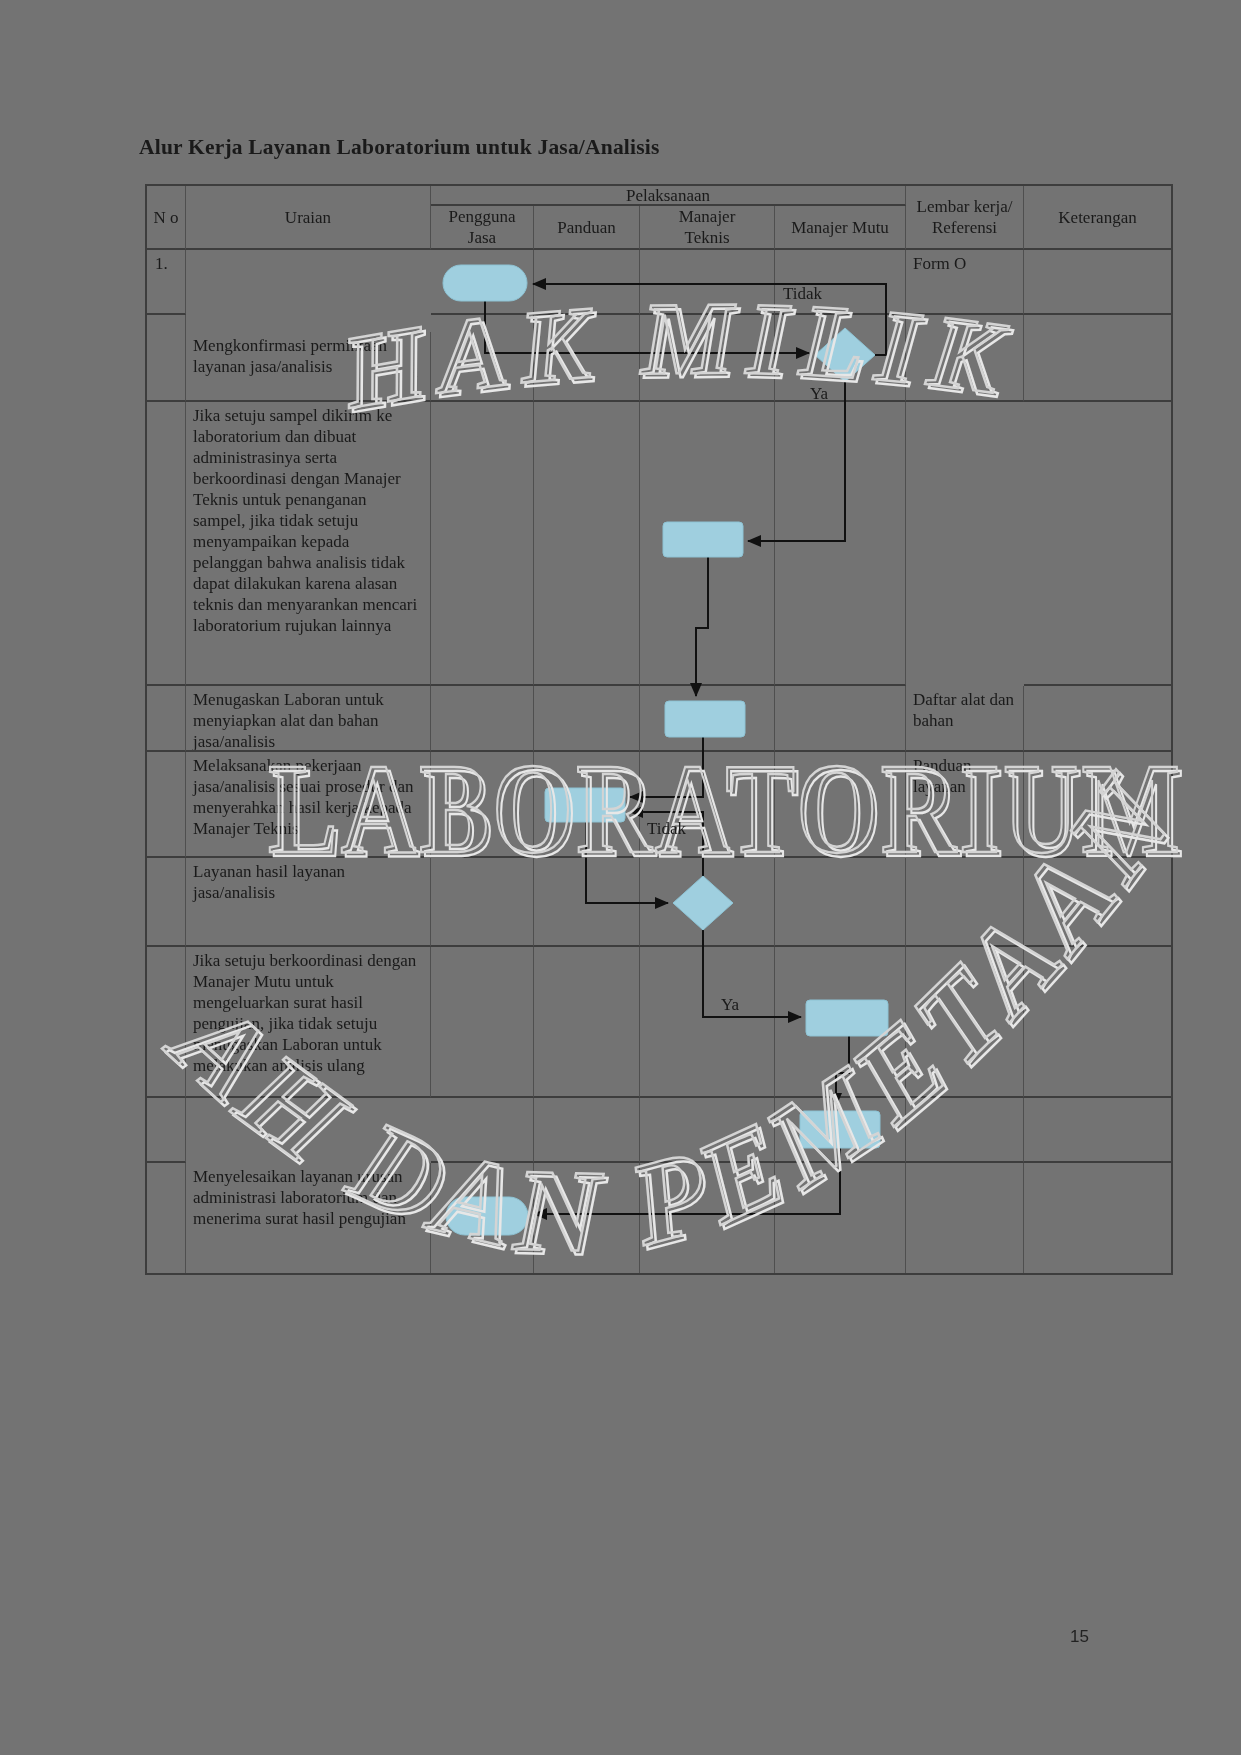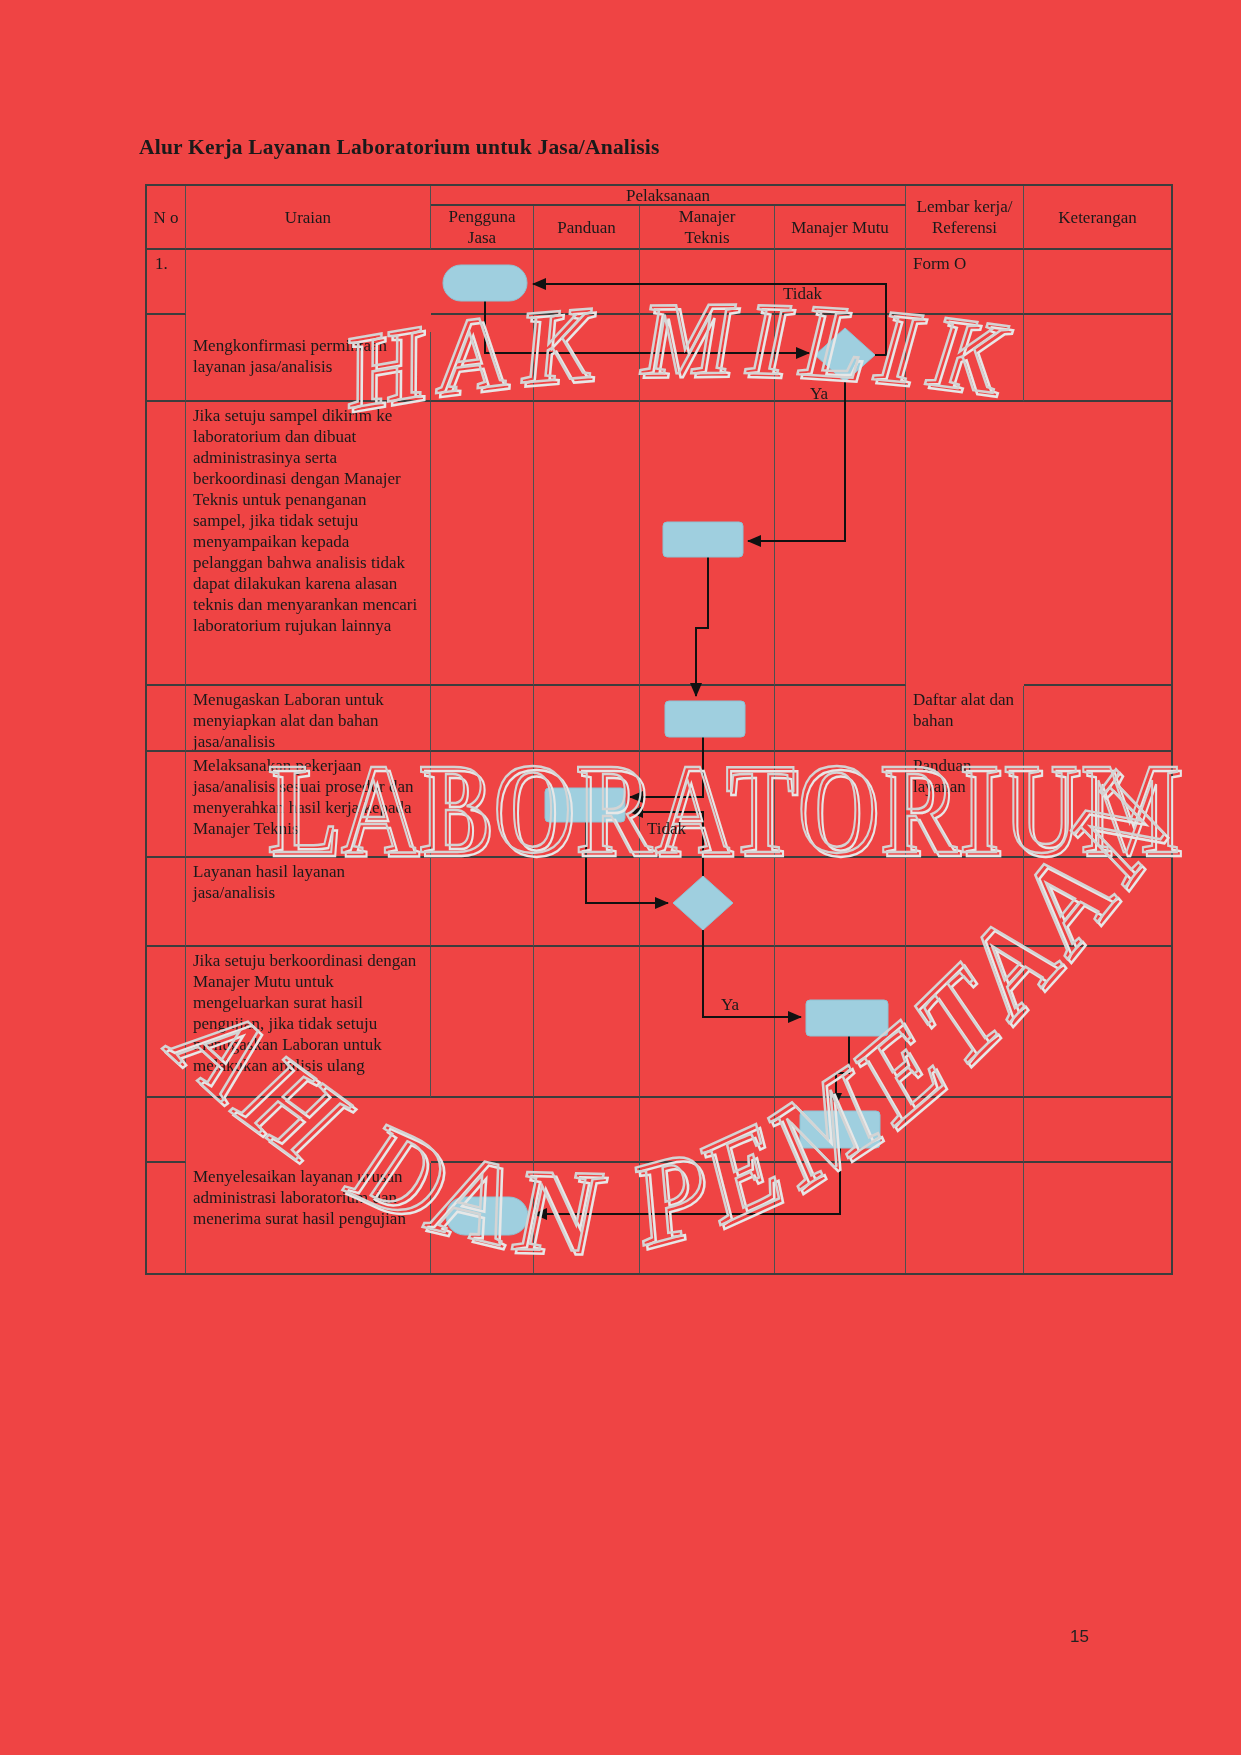--- a/index.html
+++ b/index.html
@@ -1,16 +1,16 @@
 <!DOCTYPE html>
 <html><head>
 <meta charset="utf-8">
 <style>
   html,body{margin:0;padding:0;background:#ffffff;}
-  #page{position:relative;width:1241px;height:1755px;background:#ef4444;overflow:hidden;
+  #page{position:relative;width:1241px;height:1755px;background:#737373;overflow:hidden;
         font-family:"Liberation Serif", serif;color:#1a1a1a;text-decoration:underline;}
   #doc-title{position:absolute;left:139px;top:135px;font-size:21.5px;font-weight:bold;letter-spacing:.2px;}
   #grid{position:absolute;left:145px;top:184px;display:grid;z-index:1;
         grid-template-columns:39px 245px 103px 106px 135px 131px 118px 147px;
         grid-template-rows:20px 44px 65px 87px 284px 66px 106px 89px 151px 65px 110px;
         border:2px solid #3d3d3d;background:transparent;}
   .c{border-right:1.5px solid #4f4f4f;border-bottom:2px solid #3d3d3d;
      font-size:17px;line-height:21px;padding:3px 8px 3px 7px;box-sizing:border-box;overflow:hidden;}
   .last-col{border-right:none;}
   .last-row{border-bottom:none;}

